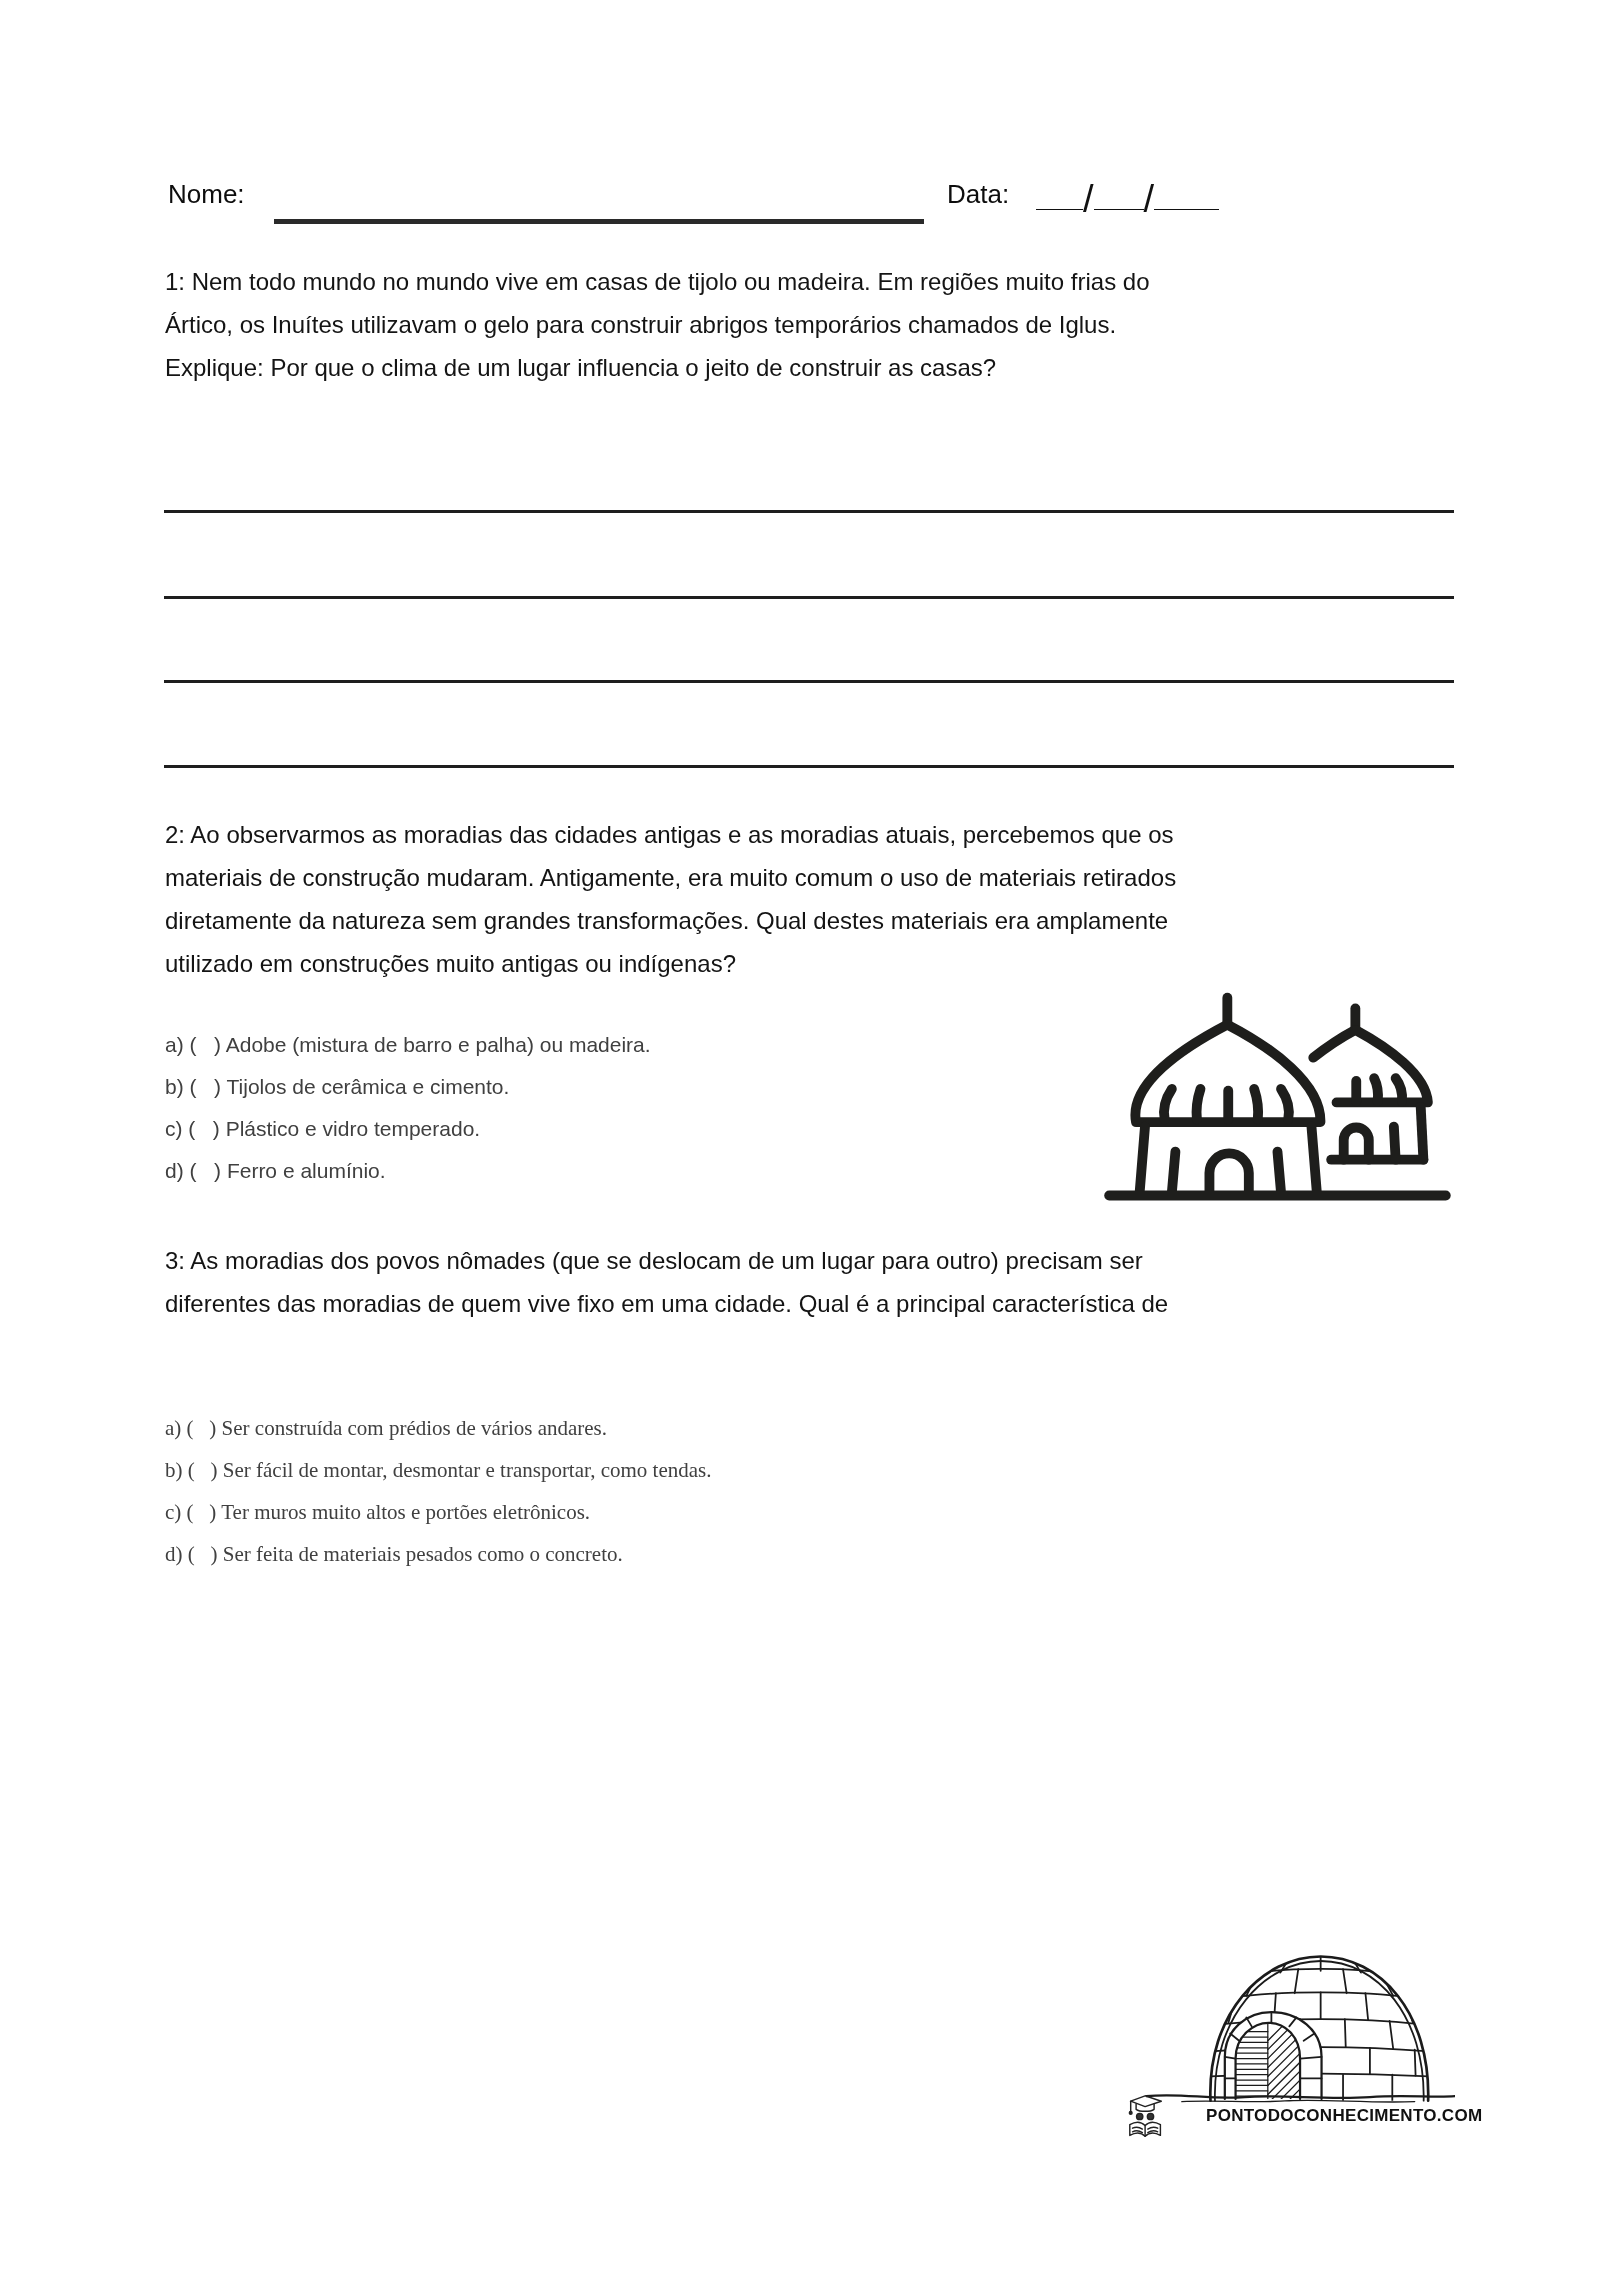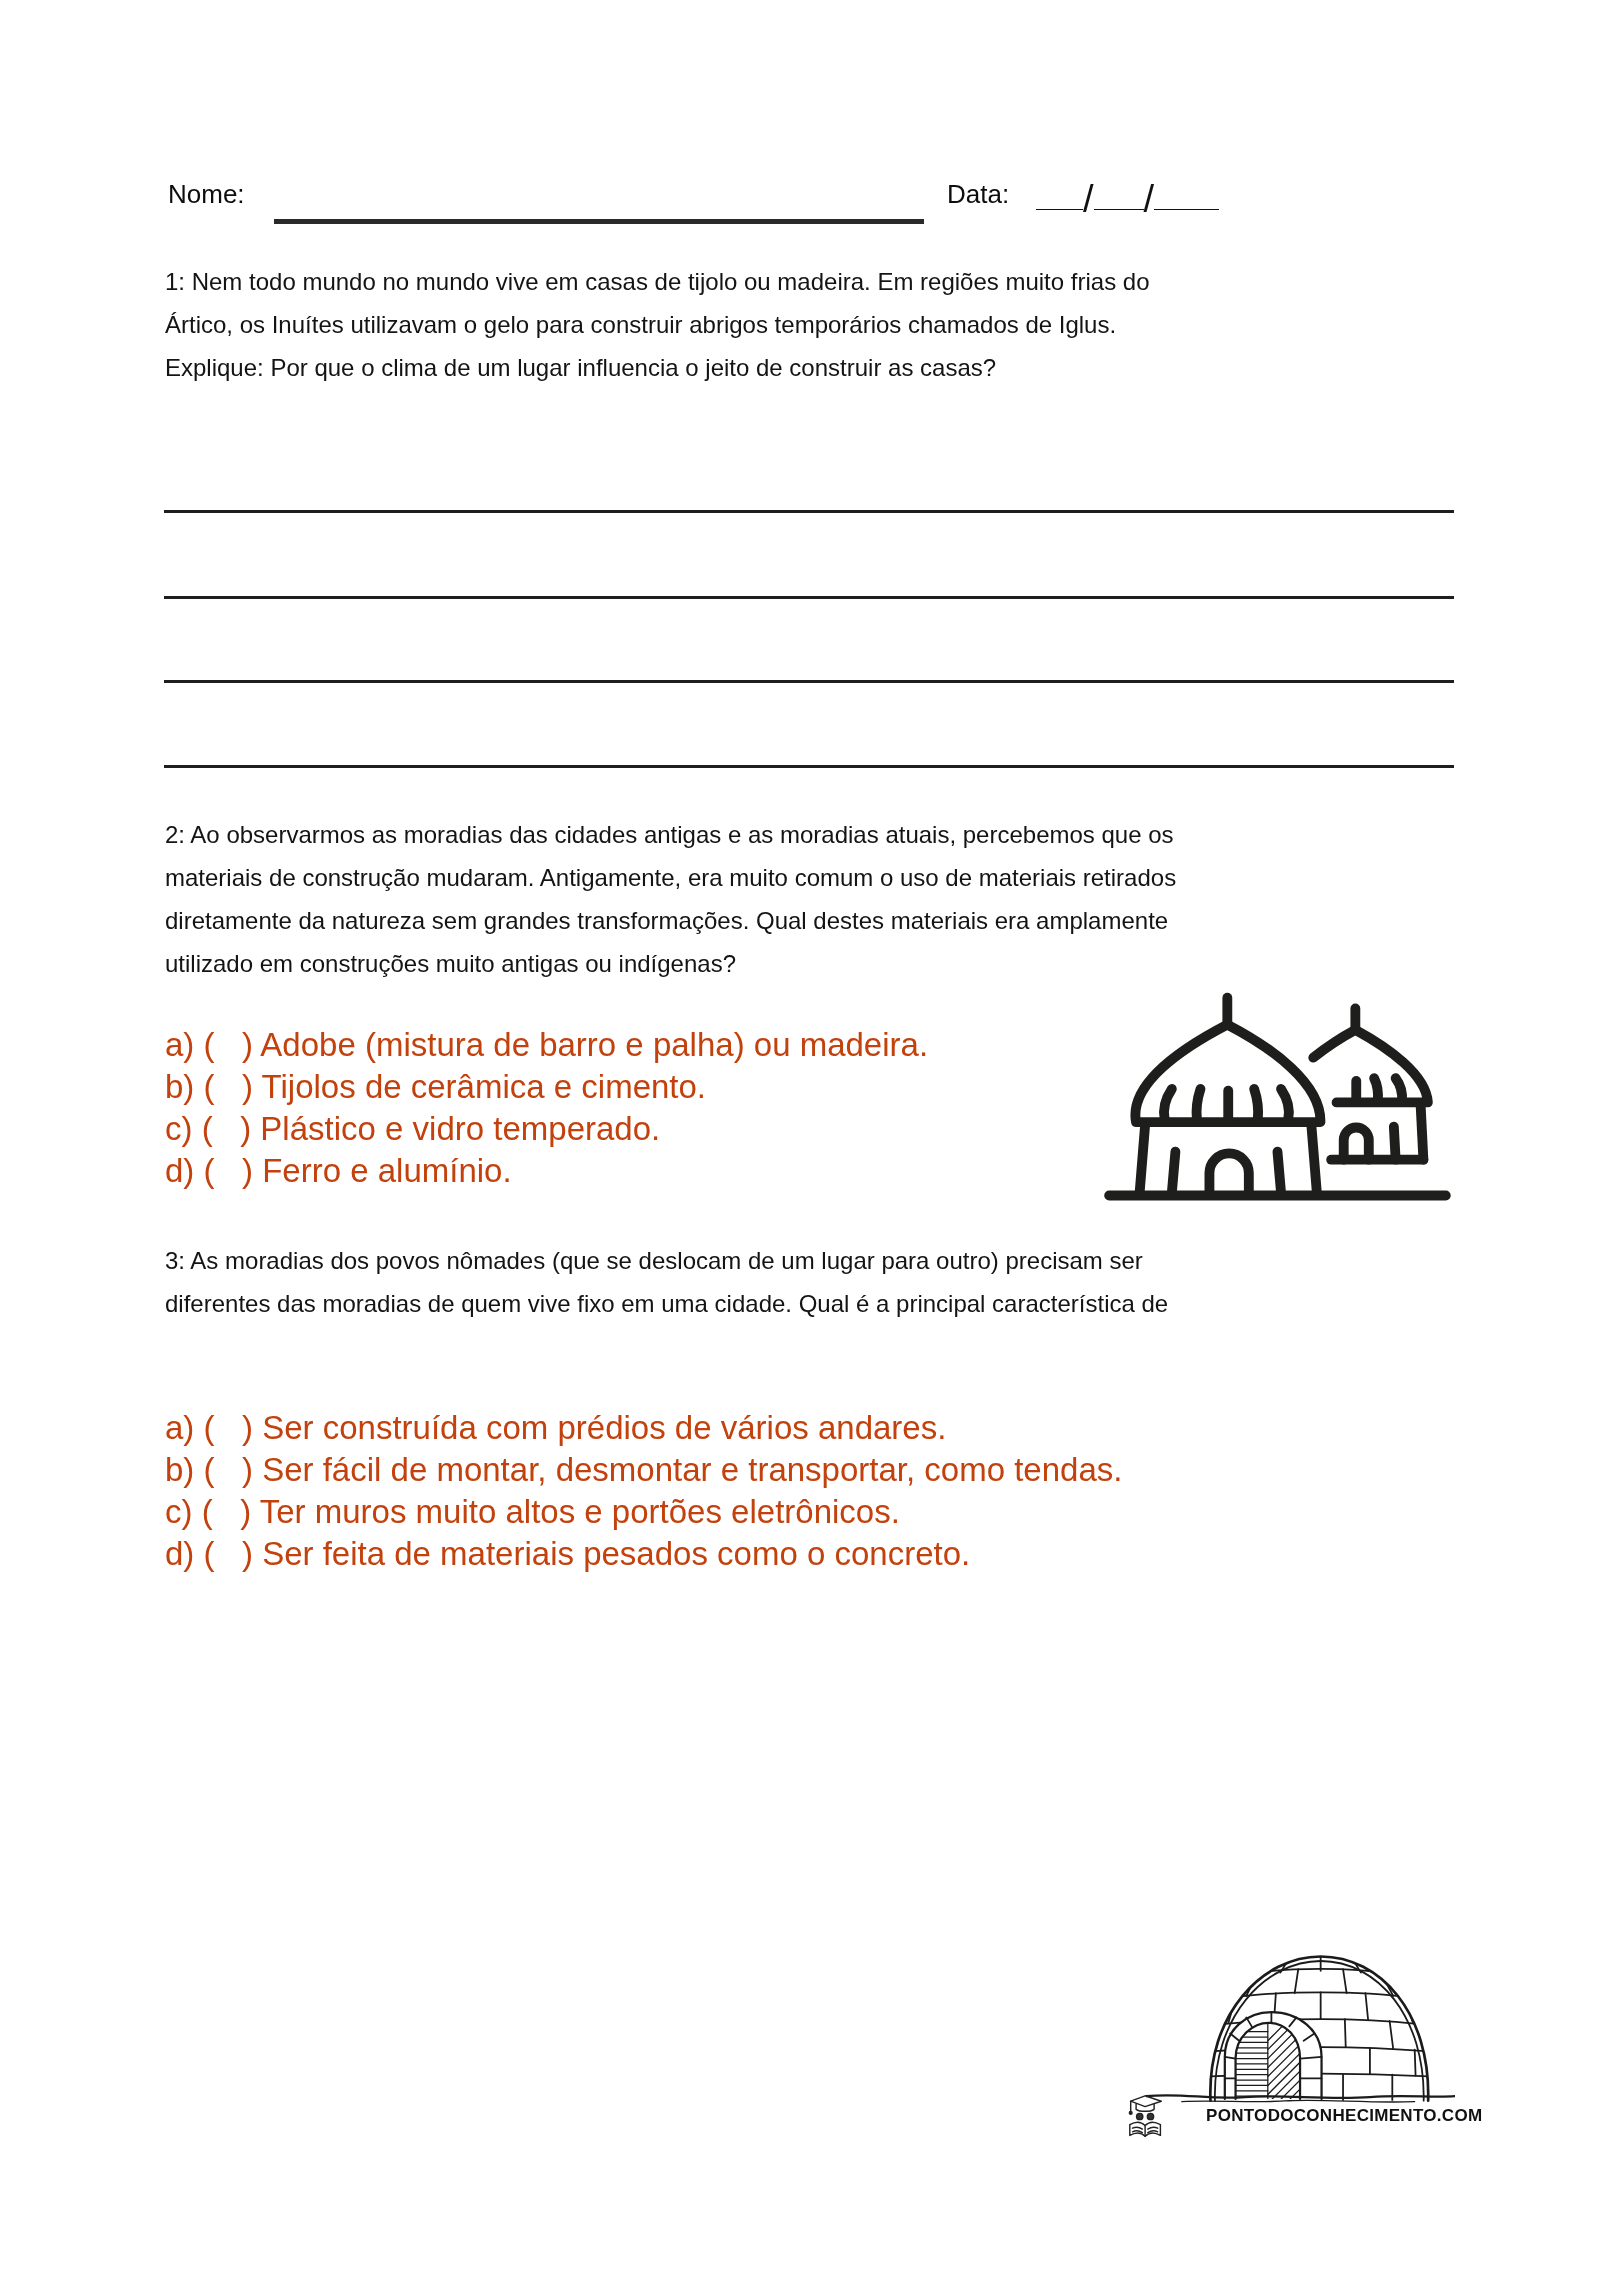--- a/index.html
+++ b/index.html
@@ -3,21 +3,21 @@
 <meta charset="utf-8">
 <style>
   html, body { margin: 0; padding: 0; background: #ffffff; }
   body { width: 1621px; height: 2293px; position: relative; overflow: hidden;
          font-family: "Liberation Sans", sans-serif; color: #111111; }
   .abs { position: absolute; }
   .header-label { font-size: 26px; line-height: 38px; white-space: nowrap; color: #0d0d0d; }
   .name-line { height: 4.5px; background: #2a2a2a; }
   .para { font-size: 24px; line-height: 43px; width: 1299px; color: #141414; }
   .para .line { display: block; white-space: nowrap; }
-  .opts { font-size: 33px; line-height: 42px; color: #c2410c; }
+  .opts { font-size: 21px; line-height: 42px; color: #404040; }
   .opts .opt { display: block; white-space: nowrap; }
   .opt .paren { display: inline-block; }
   .answer-line { height: 2.7px; background: #1e1e1e; left: 164px; width: 1290px; }
   .date-blank { display: inline-block; border-bottom: 1.8px solid #111; height: 34px; vertical-align: baseline; }
   .slash { display: inline-block; font-size: 38px; transform: translateY(1.8px); }
   .logo-text { font-size: 17px; font-weight: bold; letter-spacing: 0.3px; color: #111; white-space: nowrap; }
 </style>
 </head>
 <body>
 
@@ -85,21 +85,21 @@
     <line x1="326" y1="158" x2="328" y2="195"></line>
 
     <line x1="8" y1="235" x2="384" y2="235"></line>
   </g>
 </svg>
 
 <div class="abs para" style="left:165px; top:1239px;">
   <span class="line">3: As moradias dos povos nômades (que se deslocam de um lugar para outro) precisam ser</span>
   <span class="line">diferentes das moradias de quem vive fixo em uma cidade. Qual é a principal característica de</span>
 </div>
-<div class="abs opts" style="left:165px; top:1407px;">
+<div class="abs opts" style="left:165px; top:1407px;font-family:Liberation Serif, serif;">
   <span class="opt"><span>a)</span> <span class="paren" style="white-space:pre;">(   )</span> <span>Ser construída com prédios de vários andares.</span></span>
   <span class="opt"><span>b)</span> <span class="paren" style="white-space:pre;">(   )</span> <span>Ser fácil de montar, desmontar e transportar, como tendas.</span></span>
   <span class="opt"><span>c)</span> <span class="paren" style="white-space:pre;">(   )</span> <span>Ter muros muito altos e portões eletrônicos.</span></span>
   <span class="opt"><span>d)</span> <span class="paren" style="white-space:pre;">(   )</span> <span>Ser feita de materiais pesados como o concreto.</span></span>
 </div>
 
 <svg class="abs" style="left:1146px; top:1951px;" width="309" height="157" viewBox="0 0 345 175">
   <g fill="none" stroke="#1b1b1b" stroke-width="2" stroke-linejoin="round" stroke-linecap="round">
     <defs>
       <clipPath id="domeClip">

